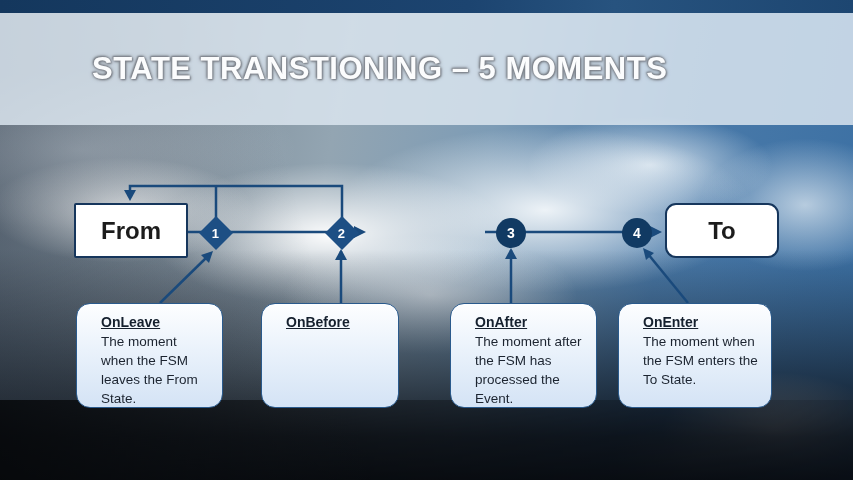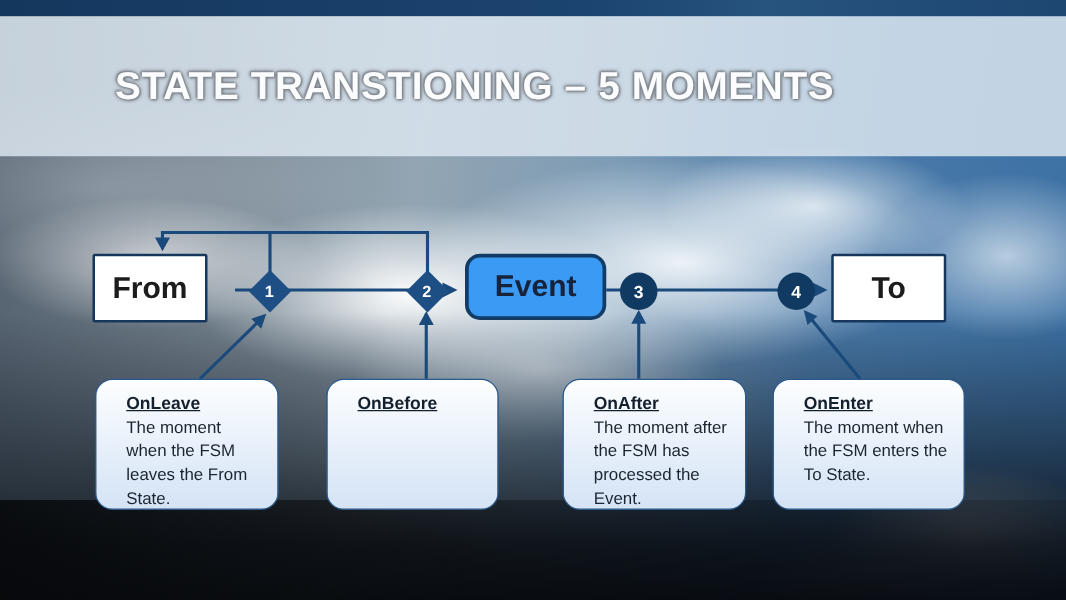--- a/index.html
+++ b/index.html
@@ -56,24 +56,24 @@
   svg.wires{position:absolute;left:0;top:0;}
   svg.wires path{fill:none;stroke:#1a4a7c;stroke-width:2.5px;}
   svg.wires polygon{fill:#1a4a7c;stroke:none;}
   
   .node{
     position:absolute;display:flex;align-items:center;justify-content:center;
     box-sizing:border-box;font-weight:bold;
   }
   .node-state{
     background:#ffffff;border:2.5px solid #16365c;border-radius:2px;
-    font-size:24px;color:#1c1c1c;width:92px;height:55px;top:203px;
+    font-size:24px;color:#1c1c1c;width:114px;height:55px;top:203px;
   }
   .node-from{left:74px;}
-  .node-to{left:665px;}
+  .node-to{left:665px;border-radius:11px;}
   .node-event{
     left:372px;top:203px;width:113px;height:53px;
     background:#3b9bf4;border:3px solid #123c66;border-radius:12px;
     font-size:24px;color:#16233a;
   }
   
   .diamond{
     position:absolute;width:24px;height:24px;background:#1d4f84;
     transform:rotate(45deg);display:flex;align-items:center;justify-content:center;
   }
@@ -132,23 +132,20 @@
     <polygon points="341,249 335,260 347,260"></polygon>
     <path d="M511 303 V250"></path>
     <polygon points="511,248 505,259 517,259"></polygon>
     <path d="M688 303 L648 254"></path>
     <polygon points="643,248 654,253 646,260"></polygon>
   </svg>
 
   <div class="node node-state node-from">
     <span>From</span>
   </div>
-  <div class="node node-event">
-    <span>Event</span>
-  </div>
   <div class="node node-state node-to">
     <span>To</span>
   </div>
 
   <div class="diamond" style="left:204px;top:221px;">
     <span>1</span>
   </div>
   <div class="diamond" style="left:330px;top:221px;">
     <span>2</span>
   </div>

